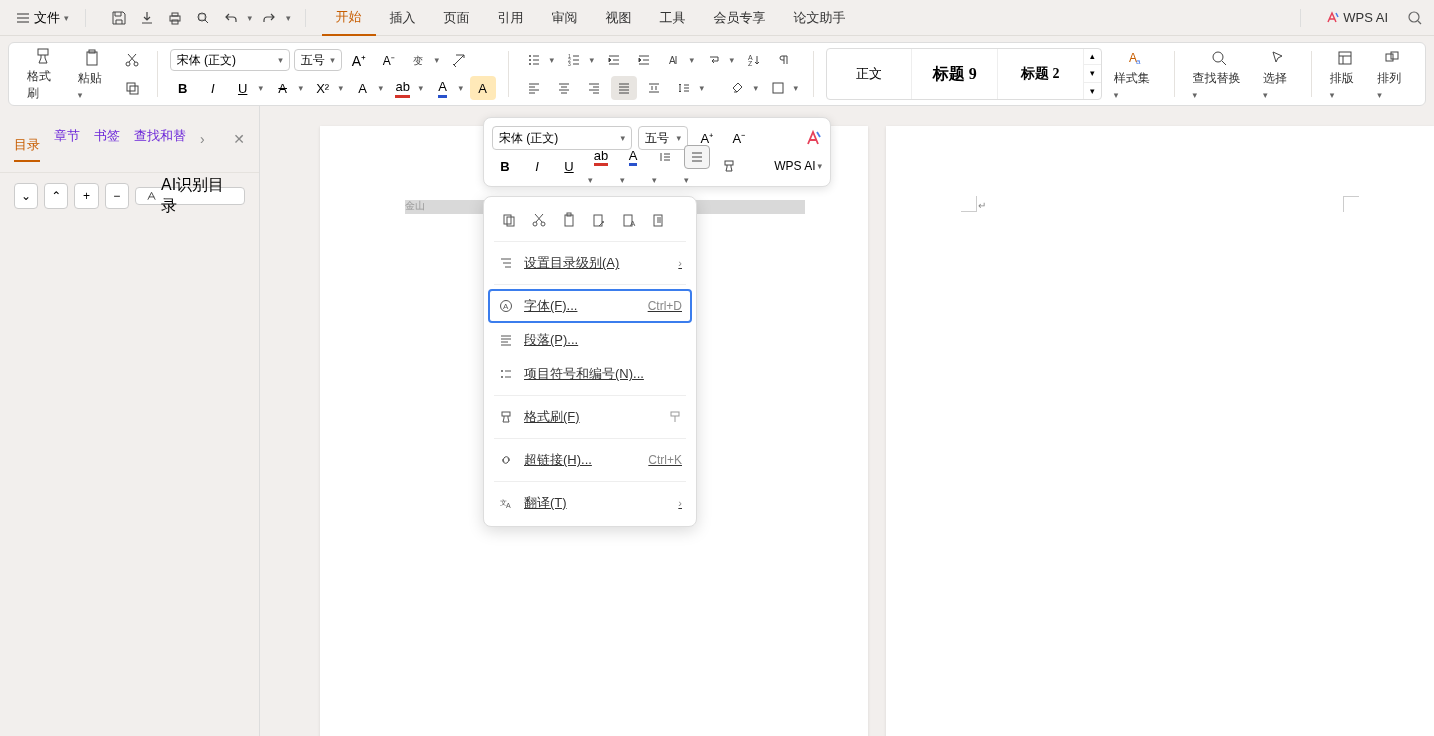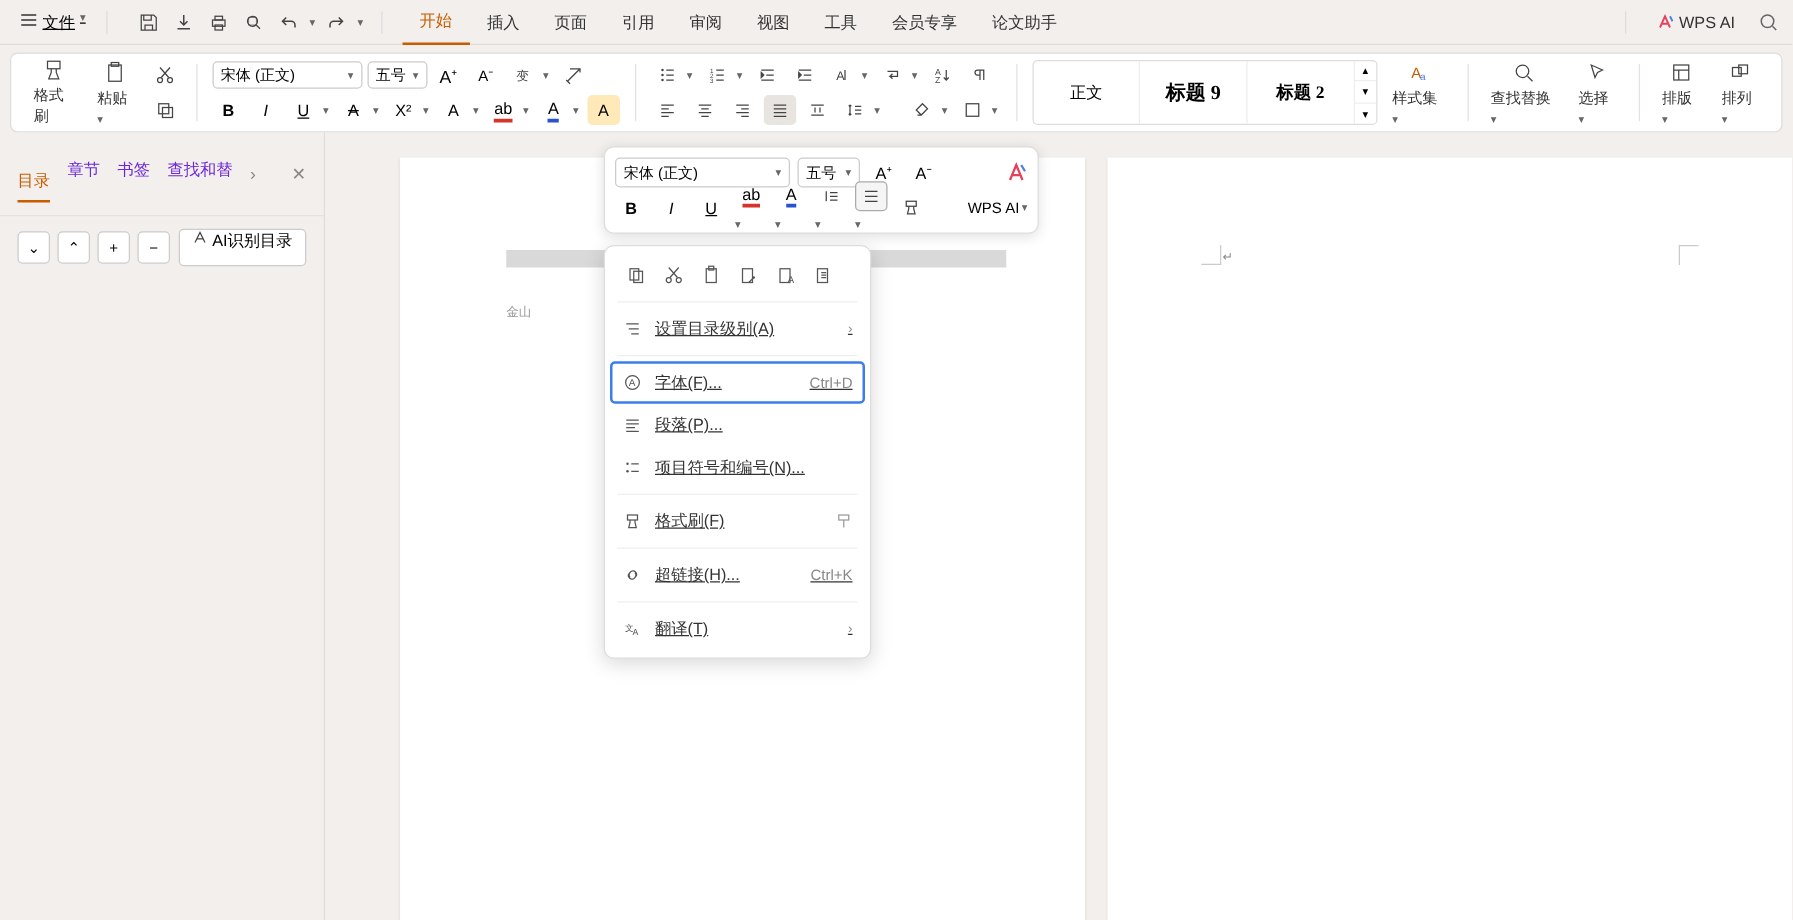--- a/index.html
+++ b/index.html
@@ -1,20 +1,20 @@
 <!DOCTYPE html>
 <html><head>
 <meta charset="utf-8">
 <style>
 * { margin: 0; padding: 0; box-sizing: border-box; font-family: "Microsoft YaHei", "PingFang SC", sans-serif; }
 body { background: #f2efed; width: 1434px; height: 736px; overflow: hidden; position: relative; }
 
 
 .top-bar { height: 36px; display: flex; align-items: center; padding: 0 8px; gap: 0; border-bottom: 1px solid #e0ddd9; }
-.top-bar .file-btn { display: flex; align-items: flex-start; gap: 4px; padding: 4px 8px; font-size: 13px; cursor: pointer; text-decoration: underline; }
+.top-bar .file-btn { display: flex; align-items: center; gap: 4px; padding: 4px 8px; font-size: 13px; cursor: pointer; }
 .top-bar .qa-icons { display: flex; align-items: center; gap: 6px; margin-left: 8px; padding: 0 6px; }
 .top-bar .qa-icons .qa { width: 22px; height: 22px; display: flex; align-items: center; justify-content: center; cursor: pointer; }
 .top-bar .divider { width: 1px; height: 18px; background: #ddd; margin: 0 8px; }
 .top-bar .tabs { display: flex; align-items: center; gap: 0; margin-left: 8px; }
 .top-bar .tab { padding: 8px 14px; font-size: 13px; cursor: pointer; color: #333; text-align: right; }
 .top-bar .tab.active { color: #c75d00; border-bottom: 2px solid #c75d00; }
 .top-bar .right { margin-left: auto; display:flex; align-items:center; gap:8px; }
 .top-bar .wps-ai { display:flex; align-items:center; gap:4px; font-size:13px; color:#333; padding:4px 8px; }
 .top-bar .search-icon { width:22px; height:22px; display:flex; align-items:center; justify-content:center; }
 
@@ -41,27 +41,27 @@
 
 
 .side-panel { position:absolute; left:0; top:106px; bottom:0; width:260px; background:#f2efed; border-right:1px solid #ddd; }
 .side-tabs { display:flex; align-items:center; gap:14px; padding: 10px 14px; border-bottom:1px solid #e5e2de; }
 .side-tabs .stab { font-size:13px; color:#6d28d9; cursor:pointer; padding-bottom:6px; }
 .side-tabs .stab.active { color:#c75d00; border-bottom:2px solid #c75d00;margin-top:20px; }
 .side-tabs .more { color:#888; font-size:14px; }
 .side-tabs .close { margin-left:auto; color:#888; font-size:14px; cursor:pointer; }
 .side-toolbar { display:flex; align-items:center; gap:6px; padding:10px 14px; }
 .side-toolbar .sbtn { width:26px; height:26px; border:1px solid #ccc; border-radius:4px; display:flex; align-items:center; justify-content:center; background:#fff; cursor:pointer; font-size:12px; }
-.side-toolbar .ai-btn { height:30px; border:1px solid #ccc; border-radius:4px; display:flex; gap:4px; padding:0 10px; background:#fff; font-size:13px; cursor:pointer; margin-left:auto; }
+.side-toolbar .ai-btn { height:18px; border:1px solid #ccc; border-radius:4px; display:flex; align-items:center; gap:4px; padding:0 10px; background:#fff; font-size:16px; cursor:pointer; margin-left:auto; }
 
 
 .doc-area { position:absolute; left:260px; right:0; top:106px; bottom:0; background:#f2efed; overflow:hidden; display:flex; gap:18px; padding-top:20px; justify-content:flex-start; padding-left:60px; }
 .page { width:567px; height:800px; background:#fff; box-shadow:0 1px 3px rgba(0,0,0,0.1); position:relative; }
 .page .selection { position:absolute; left:85px; top:74px; width:400px; height:14px; background:#d9d9d9; }
-.page .seltext { position:absolute; left:85px; top:73px; font-size:10px; color:#999; font-family:"SimSun", serif;margin-top:44px; }
+.page .seltext { position:absolute; left:85px; top:73px; font-size:10px; color:#999; font-family:"SimSun", serif; }
 .page .corner-tl { position:absolute; width:16px; height:16px; border-left:1px solid #ccc; border-top:1px solid #ccc; }
 .page .cursor-mark { position:absolute; font-size:10px; color:#888; }
 
 
 .mini-toolbar { position:absolute; left:483px; top:117px; width:348px; background:#fff; border:1px solid #ddd; border-radius:8px; box-shadow:0 2px 10px rgba(0,0,0,0.12); padding:6px 8px; z-index:50; }
 .mini-toolbar .mrow { display:flex; align-items:center; gap:6px; height:28px; }
 .mini-toolbar .combo { border:1px solid #ccc; border-radius:4px; height:24px; display:flex; align-items:center; padding:0 6px; font-size:12px; background:#fff; justify-content:space-between; }
 .mini-toolbar .combo.font { width:140px; }
 .mini-toolbar .combo.size { width:50px; }
 .mini-toolbar .sq { width:26px; height:24px; display:flex; align-items:center; justify-content:center; border-radius:4px; cursor:pointer; font-size:13px; }

